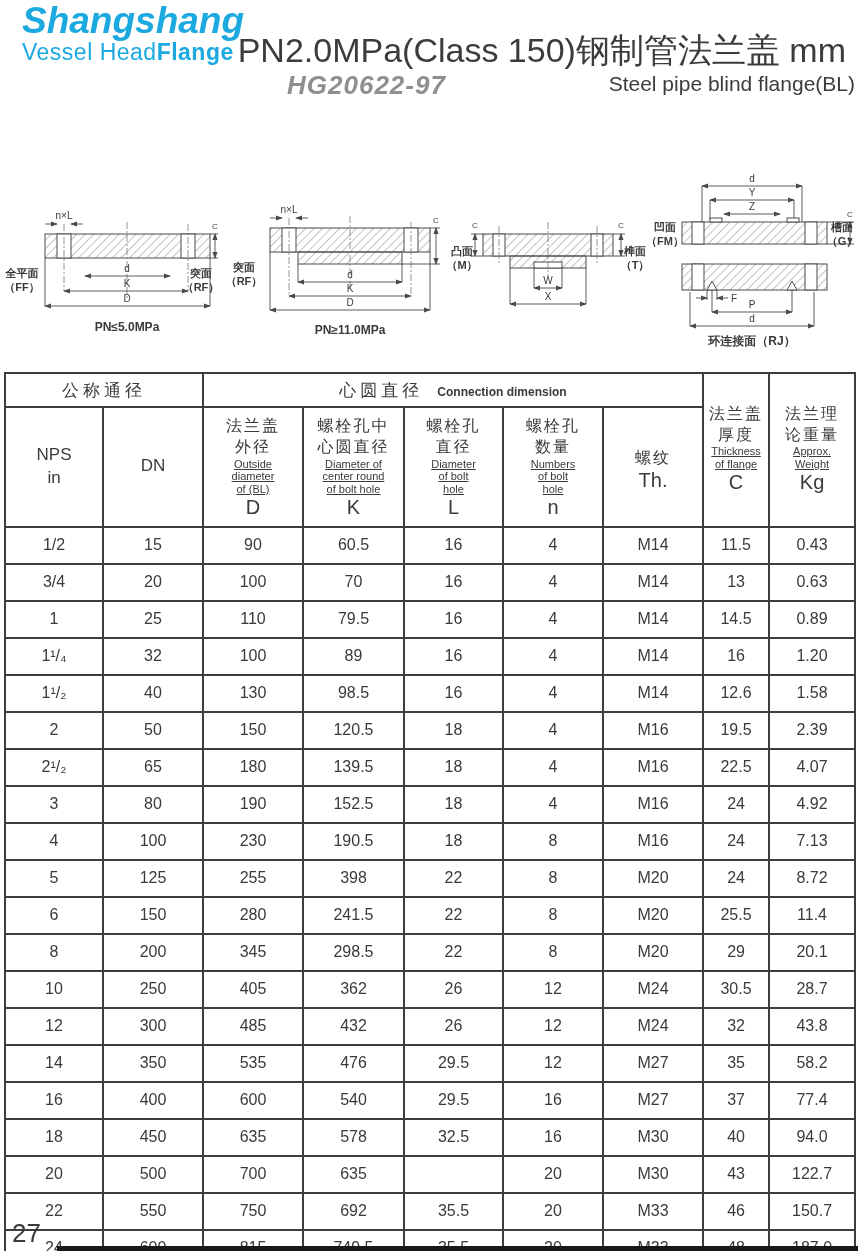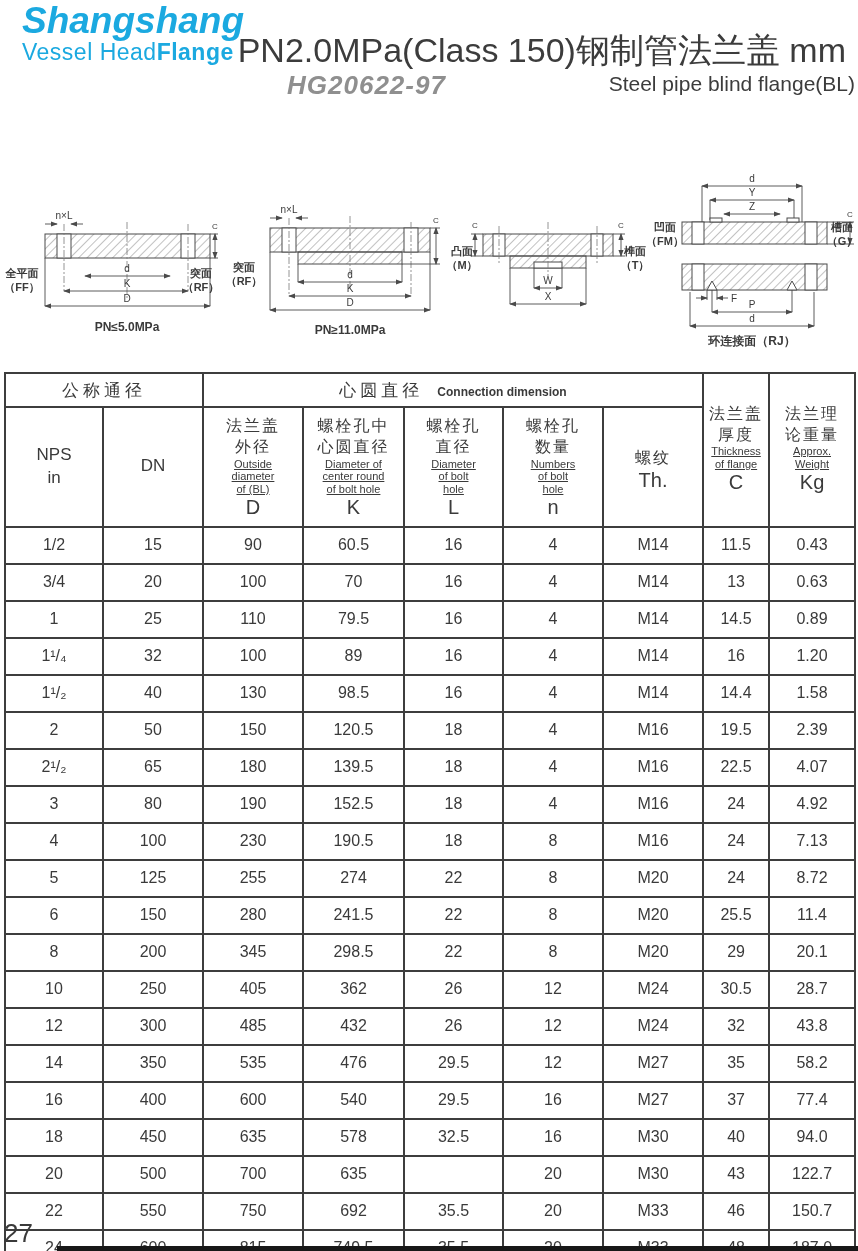--- a/index.html
+++ b/index.html
@@ -36,21 +36,21 @@
   .hstack{display:flex;flex-direction:column;justify-content:space-between;align-items:center;
           height:100%;box-sizing:border-box;padding:8px 0 7px;}
   .hstack.tall{padding:12px 0 14px;}
   .cn{font-size:16px;white-space:pre-line;line-height:1.3;letter-spacing:2px;}
   .en{font-size:11px;white-space:pre-line;line-height:1.15;color:#3a3a3a;text-decoration:underline;}
   .sym{font-size:20px;}
   .mid{font-size:17px;white-space:pre-line;line-height:1.35;}
   tbody td{font-size:16px;height:35px;}
 
   
-  .page-num{position:absolute;left:4px;top:1218px;font-size:26px;color:#3a3a3a;}
+  .page-num{position:absolute;left:12px;top:1218px;font-size:26px;color:#3a3a3a;}
   .foot-bar{position:absolute;left:57px;top:1246px;width:801px;height:5px;background:#181818;}
 </style>
 </head>
 <body>
 
 <div class="page">
 
   <div class="logo">
     <div class="logo-title">Shangshang</div>
     <div class="logo-sub"><span>Vessel Head</span><span class="b2">Flange</span></div>
@@ -396,21 +396,21 @@
             <td>1.20</td>
           </tr>
           <tr>
             <td>1¹/₂</td>
             <td>40</td>
             <td>130</td>
             <td>98.5</td>
             <td>16</td>
             <td>4</td>
             <td>M14</td>
-            <td>14.4</td>
+            <td>12.6</td>
             <td>1.58</td>
           </tr>
           <tr>
             <td>2</td>
             <td>50</td>
             <td>150</td>
             <td>120.5</td>
             <td>18</td>
             <td>4</td>
             <td>M16</td>
@@ -447,21 +447,21 @@
             <td>18</td>
             <td>8</td>
             <td>M16</td>
             <td>24</td>
             <td>7.13</td>
           </tr>
           <tr>
             <td>5</td>
             <td>125</td>
             <td>255</td>
-            <td>274</td>
+            <td>398</td>
             <td>22</td>
             <td>8</td>
             <td>M20</td>
             <td>24</td>
             <td>8.72</td>
           </tr>
           <tr>
             <td>6</td>
             <td>150</td>
             <td>280</td>

